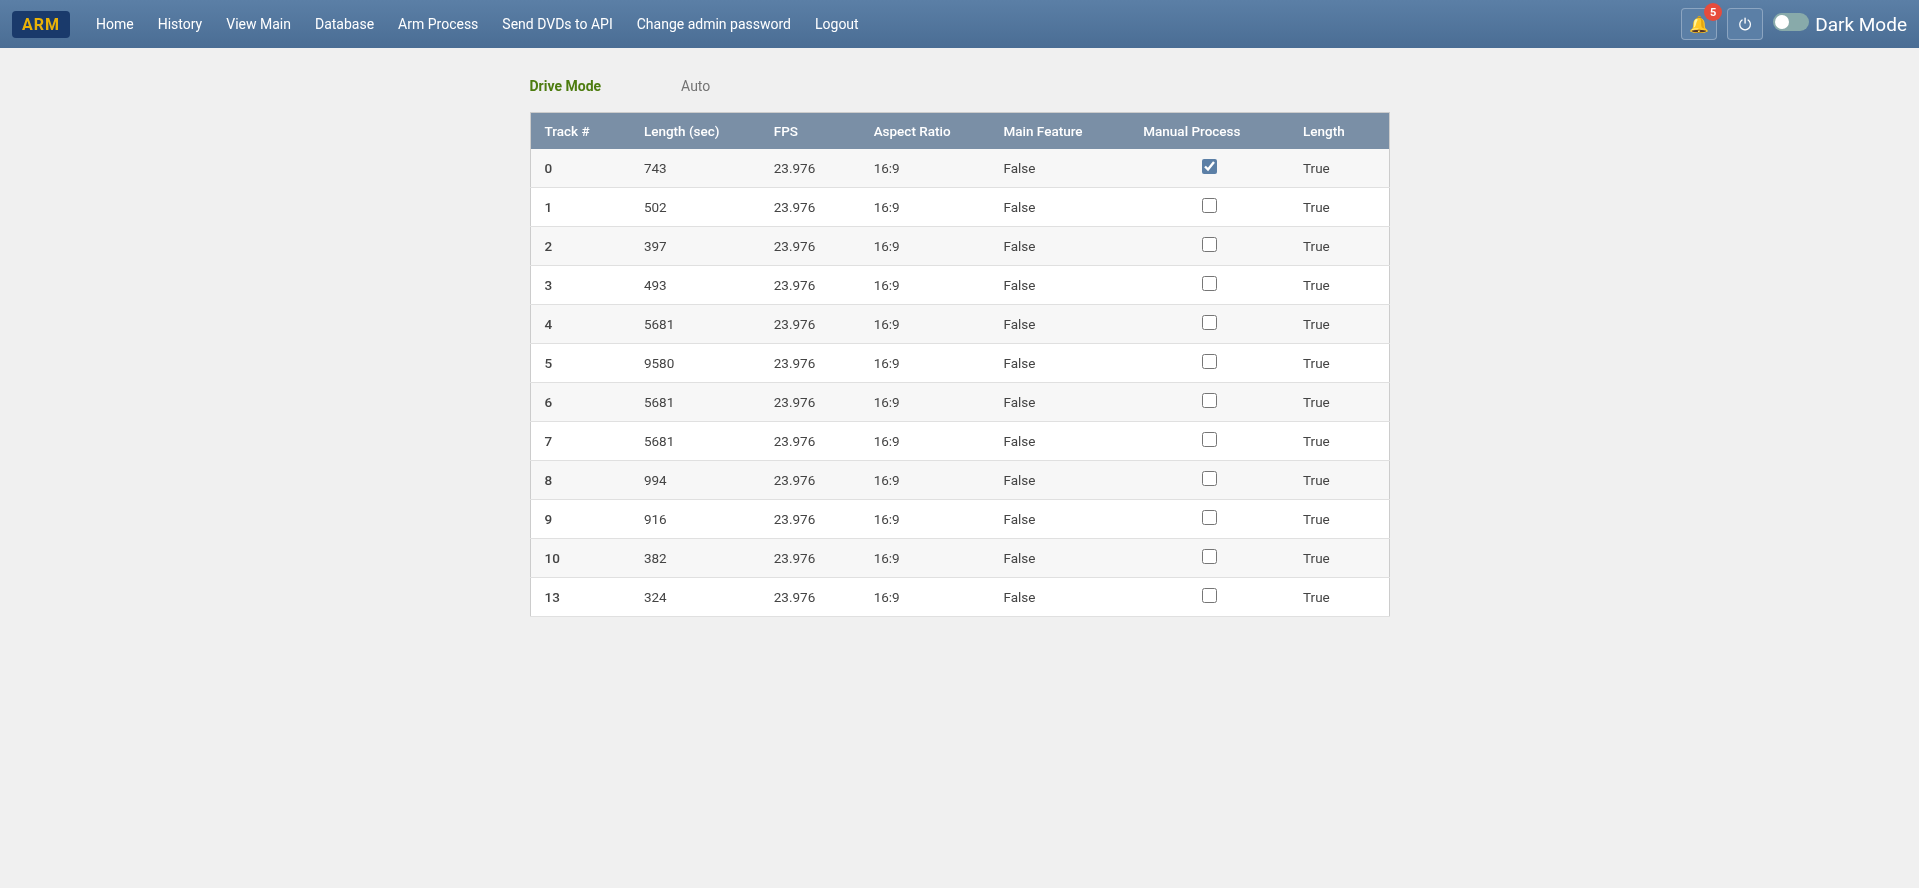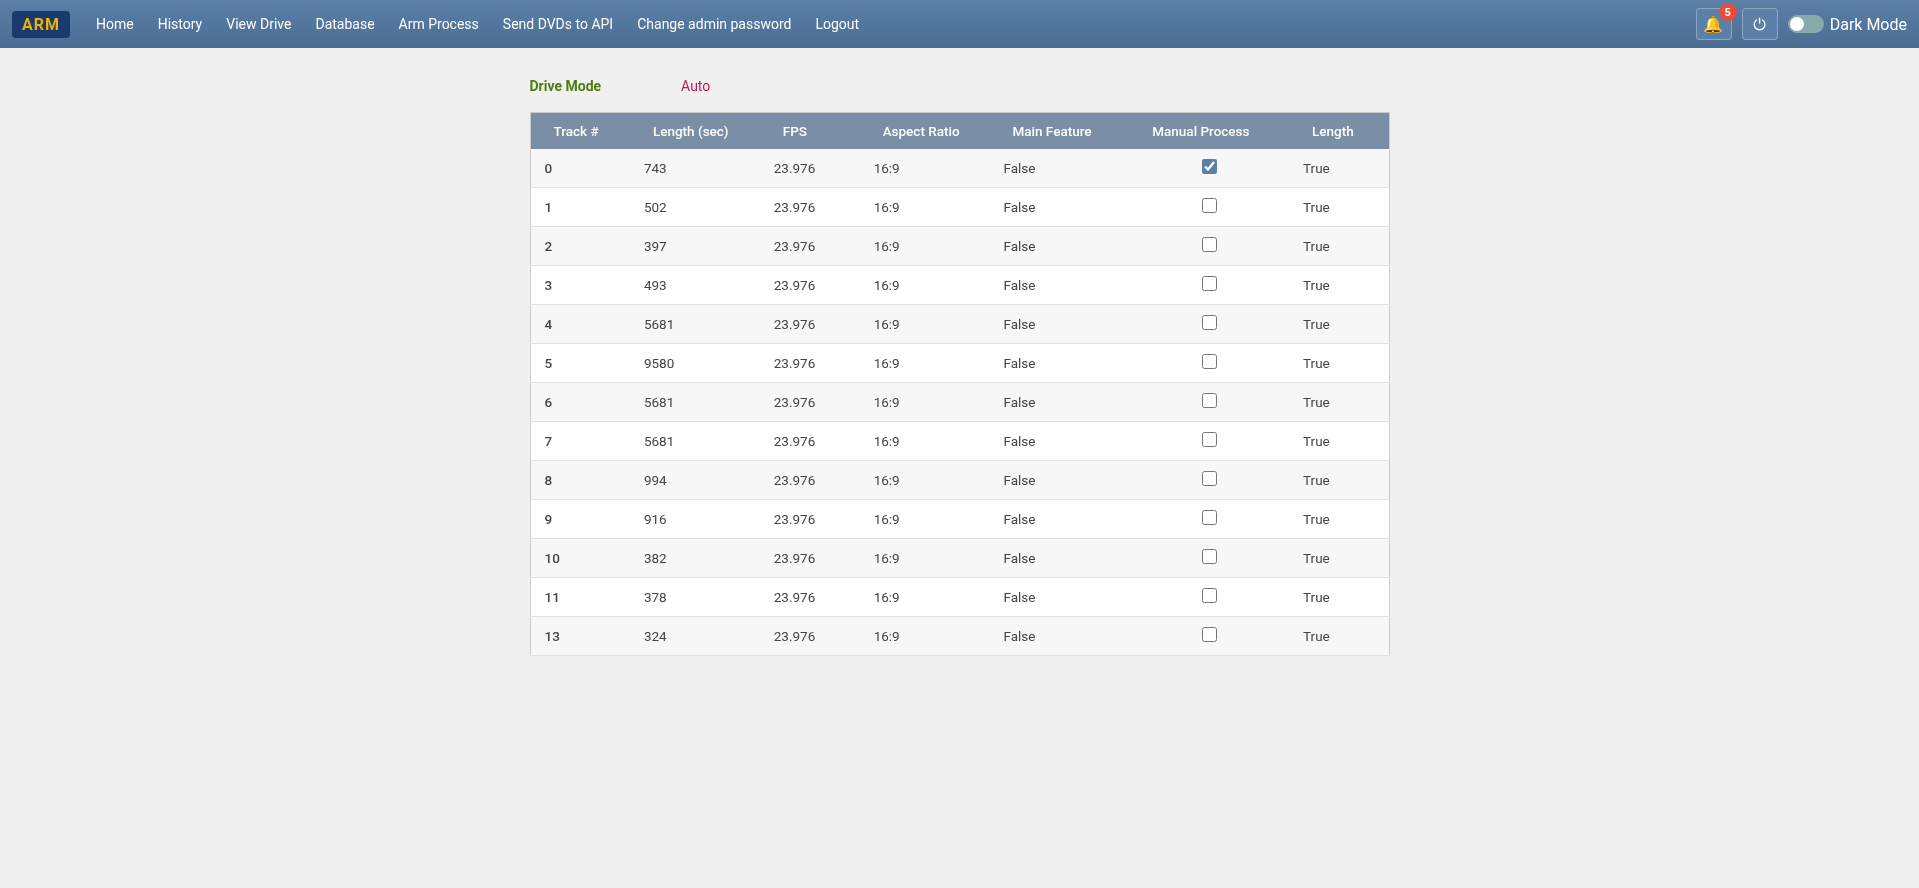--- a/index.html
+++ b/index.html
@@ -74,24 +74,24 @@
       height: 32px;
       display: flex;
       align-items: center;
       justify-content: center;
       cursor: pointer;
       color: #fff;
       font-size: 16px;
     }
     .dark-mode-toggle {
       display: flex;
-      align-items: center;
+      align-items: flex-start;
       gap: 6px;
       color: #fff;
-      font-size: 16px;
+      font-size: 19px;
     }
     .toggle-switch {
       width: 36px;
       height: 18px;
       background: #8aa;
       border-radius: 9px;
       position: relative;
       cursor: pointer;
     }
     .toggle-switch::after {
@@ -118,37 +118,37 @@
       align-items: center;
       padding: 10px 0 18px 0;
       gap: 80px;
     }
     .drive-mode-label {
       font-weight: bold;
       font-size: 14px;
       color: #4d7c0f;
     }
     .drive-mode-value {
-      color: #be185d;
+      color: #737373;
       font-size: 14px;
     }
 
     
     .tracks-table {
       width: 100%;
       border-collapse: collapse;
       background: #fff;
       border: 1px solid #ccc;
     }
     .tracks-table thead tr {
       background: #7a8fa6;
       color: #fff;
     }
     .tracks-table thead th {
-      padding: 10px 23px;
+      padding: 10px 14px;
       text-align: left;
       font-weight: 500;
       font-size: 13.5px;
     }
     .tracks-table tbody tr:nth-child(odd) {
       background: #f7f7f7;
     }
     .tracks-table tbody tr:nth-child(even) {
       background: #fff;
     }
@@ -178,21 +178,21 @@
     .col-manual { width: 160px; text-align: center; }
     .col-ripped { width: 100px; }
   </style>
 </head>
 <body>
 
 <nav class="navbar">
   <div class="navbar-brand">ARM</div>
   <a href="#">Home</a>
   <a href="#">History</a>
-  <a href="#">View Drive</a>
+  <a href="#">View Main</a>
   <a href="#">Database</a>
   <a href="#">Arm Process</a>
   <a href="#">Send DVDs to API</a>
   <a href="#">Change admin password</a>
   <a href="#">Logout</a>
 
   <div class="navbar-right">
     <div class="notif-btn">
       <span>🔔</span>
       <span class="notif-badge">5</span>
@@ -321,29 +321,20 @@
         <tr>
           <td>10</td>
           <td>382</td>
           <td>23.976</td>
           <td>16:9</td>
           <td>False</td>
           <td style="text-align: center;"><input type="checkbox" class="track-checkbox" style=""></td>
           <td>True</td>
         </tr>
         <tr>
-          <td>11</td>
-          <td>378</td>
-          <td>23.976</td>
-          <td>16:9</td>
-          <td>False</td>
-          <td style="text-align: center;"><input type="checkbox" class="track-checkbox" style=""></td>
-          <td>True</td>
-        </tr>
-        <tr>
           <td>13</td>
           <td>324</td>
           <td>23.976</td>
           <td>16:9</td>
           <td>False</td>
           <td style="text-align: center;"><input type="checkbox" class="track-checkbox" style=""></td>
           <td>True</td>
         </tr>
       </tbody>
   </table>

